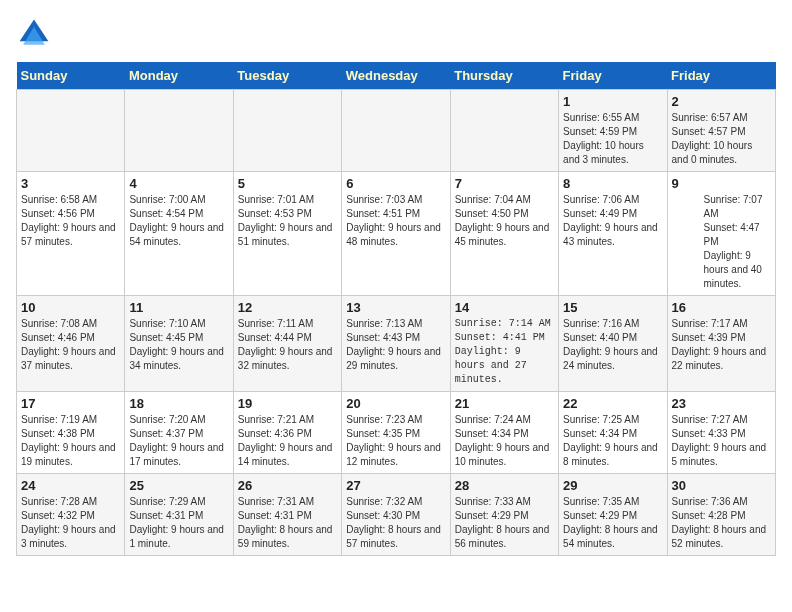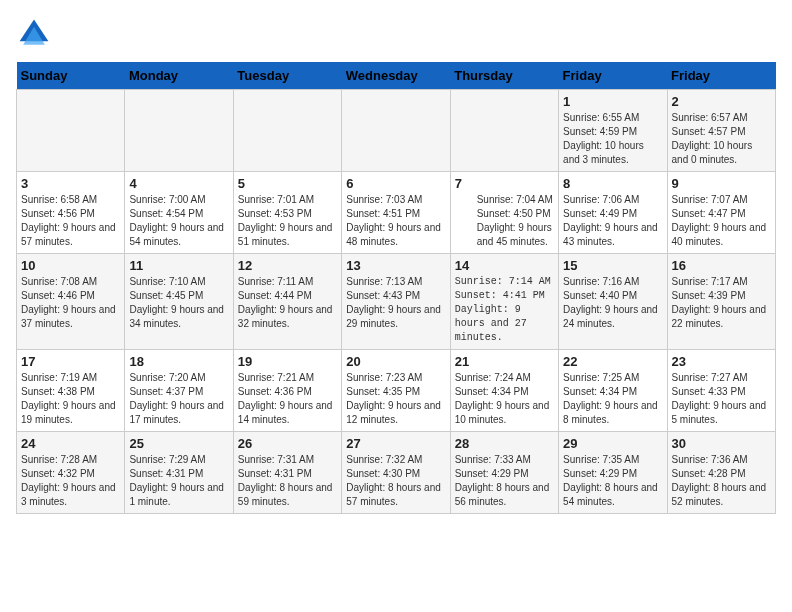--- a/index.html
+++ b/index.html
@@ -46,21 +46,21 @@
       font-size: 16px;
       color: #555;
     }
     .calendar-table {
       width: 100%;
       border-collapse: collapse;
       font-size: 11px;
     }
     .calendar-table thead th {
       background-color: #1565c0;
-      color: #000000;
+      color: #fef9c3;
       padding: 6px 4px;
       text-align: left;
       font-size: 13px;
       font-weight: bold;
     }
     .calendar-table tbody td {
       border: 1px solid #ccc;
       vertical-align: top;
       padding: 4px;
       width: calc(100% / 7);
@@ -160,33 +160,33 @@
 Daylight: 9 hours and 51 minutes.</div>
         </td>
         <td>
           <div class="day-number">6</div>
           <div class="day-detail" style="white-space: pre-line;">Sunrise: 7:03 AM
 Sunset: 4:51 PM
 Daylight: 9 hours and 48 minutes.</div>
         </td>
         <td>
           <div class="day-number">7</div>
-          <div class="day-detail" style="white-space: pre-line; margin-left: 22px;">Sunrise: 7:04 AM
+          <div class="day-detail" style="white-space: pre-line;">Sunrise: 7:04 AM
 Sunset: 4:50 PM
 Daylight: 9 hours and 45 minutes.</div>
         </td>
         <td>
           <div class="day-number">8</div>
           <div class="day-detail" style="white-space: pre-line;">Sunrise: 7:06 AM
 Sunset: 4:49 PM
 Daylight: 9 hours and 43 minutes.</div>
         </td>
         <td>
           <div class="day-number">9</div>
-          <div class="day-detail" style="white-space: pre-line;">Sunrise: 7:07 AM
+          <div class="day-detail" style="white-space: pre-line; margin-left: 32px;">Sunrise: 7:07 AM
 Sunset: 4:47 PM
 Daylight: 9 hours and 40 minutes.</div>
         </td>
       </tr>
       <tr>
         <td>
           <div class="day-number">10</div>
           <div class="day-detail" style="white-space: pre-line;">Sunrise: 7:08 AM
 Sunset: 4:46 PM
 Daylight: 9 hours and 37 minutes.</div>

